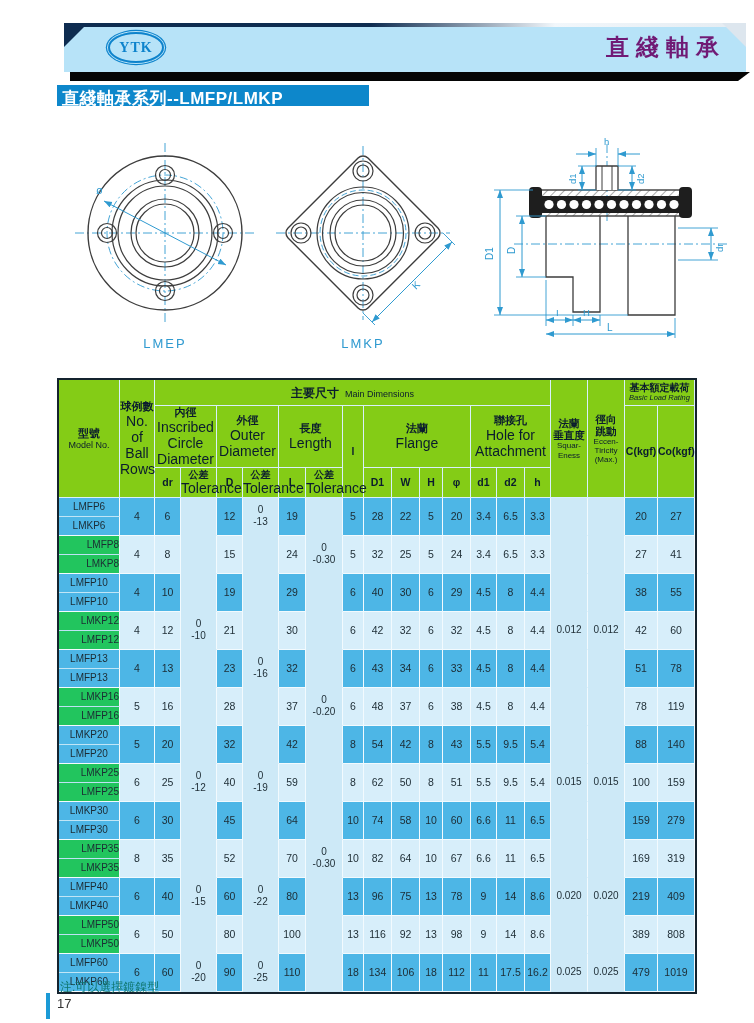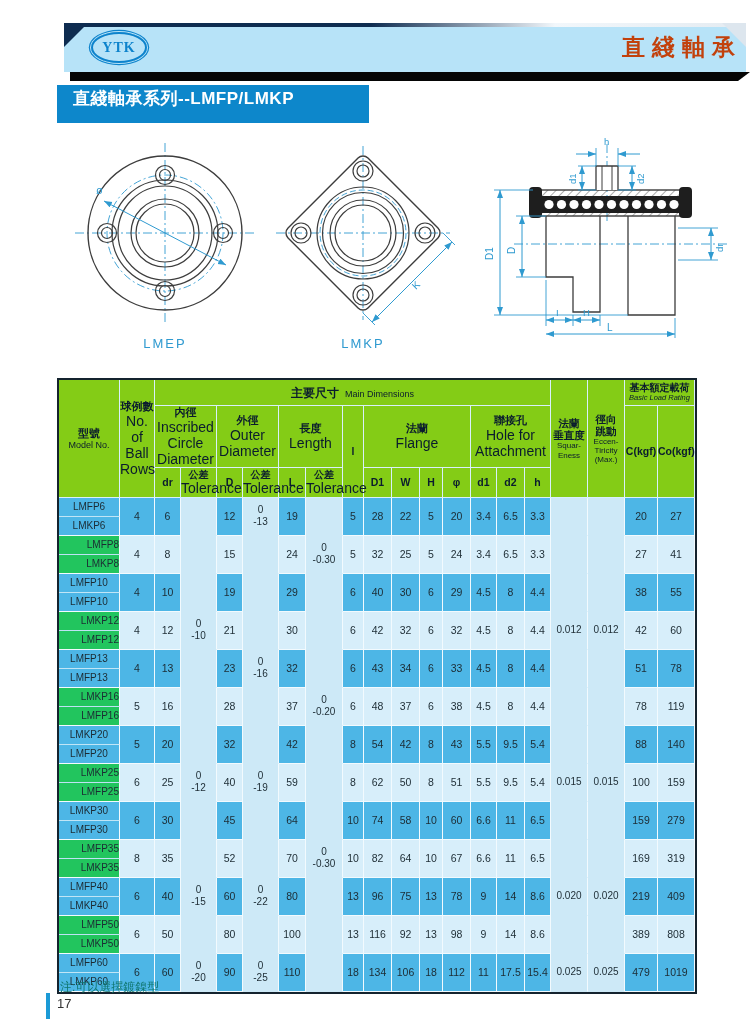--- a/index.html
+++ b/index.html
@@ -7,34 +7,34 @@
         font-family:"Liberation Sans",sans-serif;color:#1c2b33;}
 
   
   .brand-bar{position:absolute;left:64px;top:23px;width:682px;height:49px;background:#b7e3f8;}
   .brand-top-edge{position:absolute;left:0;top:0;right:0;height:4px;
         background:linear-gradient(90deg,#0e2c50 0%,#0e2c50 45%,#f2f7fb 72%,#e4ebf1 100%);}
   .bevel-left{position:absolute;left:0;top:0;width:0;height:0;
         border-top:24px solid #0e2c50;border-right:24px solid transparent;}
   .bevel-right{position:absolute;right:0;top:0;width:0;height:0;
         border-top:24px solid #dde6ee;border-left:24px solid transparent;}
-  .brand-content{position:absolute;inset:0;display:flex;align-items:center;padding-left:27px;z-index:2;}
+  .brand-content{position:absolute;inset:0;display:flex;align-items:center;padding-left:44px;z-index:2;}
   .logo-oval{flex:0 0 auto;width:52px;height:27px;border:2px solid #0d83cc;border-radius:50%;
         box-shadow:0 0 0 1px #b7e3f8,0 0 0 2.2px #0d83cc;display:flex;align-items:center;justify-content:center;
         font-family:"Liberation Serif",serif;font-weight:bold;font-size:14px;color:#0d83cc;letter-spacing:1px;}
   .company{margin-left:10px;line-height:1.05;}
   .company-cn{font-family:"Liberation Serif",serif;font-weight:bold;font-size:19px;color:#0d83cc;letter-spacing:2px;}
   .company-en{font-family:"Liberation Serif",serif;font-weight:bold;font-size:7.5px;color:#0d83cc;letter-spacing:.4px;margin-top:2px;}
-  .product-title{margin-left:auto;margin-right:4px;font-weight:bold;font-size:23px;color:#c2410c;letter-spacing:7px;}
+  .product-title{margin-left:auto;margin-right:20px;font-weight:bold;font-size:23px;color:#701a75;letter-spacing:7px;}
   .brand-strip{position:absolute;left:70px;top:72px;width:680px;height:9px;background:#050505;
         clip-path:polygon(0 0,100% 0,calc(100% - 12px) 100%,0 100%);}
 
   
-  .section-title{position:absolute;left:57px;top:85px;width:312px;height:38px;background:#0d87cb;
-        color:#fff;font-weight:bold;font-size:17px;line-height:27px;padding-left:16px;box-sizing:border-box;letter-spacing:.5px;}
+  .section-title{position:absolute;left:57px;top:85px;width:312px;height:21px;background:#0d87cb;
+        color:#fff;font-weight:bold;font-size:17px;line-height:27px;padding-left:5px;box-sizing:border-box;letter-spacing:.5px;}
 
   
   .drawing{position:absolute;}
   .drawing-label{position:absolute;color:#2f9ad0;font-size:13px;letter-spacing:2px;text-align:center;width:190px;}
 
   
   .spec-table{position:absolute;left:57px;top:378px;width:640px;border-collapse:separate;border-spacing:0;
         table-layout:fixed;background:#169bd3;border:2px solid #14232e;}
   .spec-table th{background:#84cc16;color:#0a1c2e;border-right:1px solid #d8f0fb;border-bottom:1px solid #d8f0fb;
         padding:0;vertical-align:middle;text-align:center;font-weight:bold;}
@@ -654,21 +654,21 @@
 -25</td>
           <td rowspan="2" class="val dark">110</td>
           <td rowspan="2" class="tol"></td>
           <td rowspan="2" class="val dark">18</td>
           <td rowspan="2" class="val dark">134</td>
           <td rowspan="2" class="val dark">106</td>
           <td rowspan="2" class="val dark">18</td>
           <td rowspan="2" class="val dark">112</td>
           <td rowspan="2" class="val dark">11</td>
           <td rowspan="2" class="val dark">17.5</td>
-          <td rowspan="2" class="val dark">15.4</td>
+          <td rowspan="2" class="val dark">16.2</td>
           <td rowspan="2" class="tol">0.025</td>
           <td rowspan="2" class="tol">0.025</td>
           <td rowspan="2" class="val dark">479</td>
           <td rowspan="2" class="val dark">1019</td>
         </tr>
         <tr>
           <td class="model model2 dark">LMKP60</td>
         </tr>
       </tbody>
   </table>

